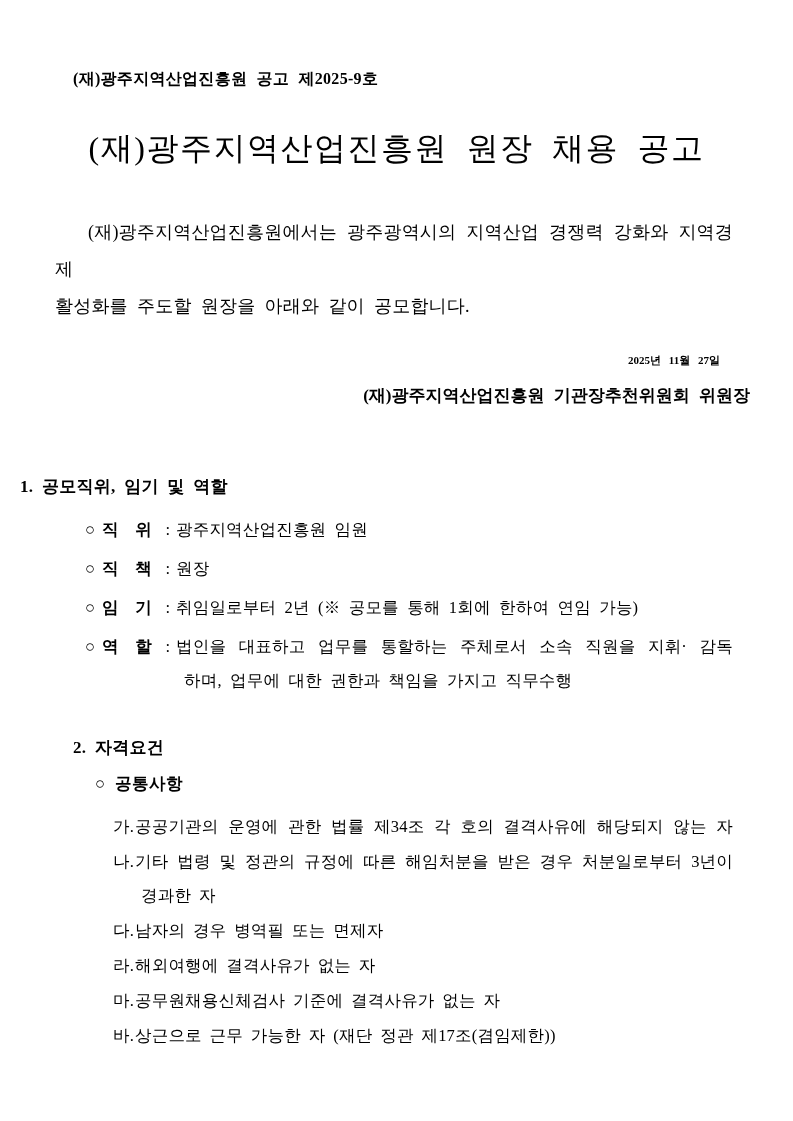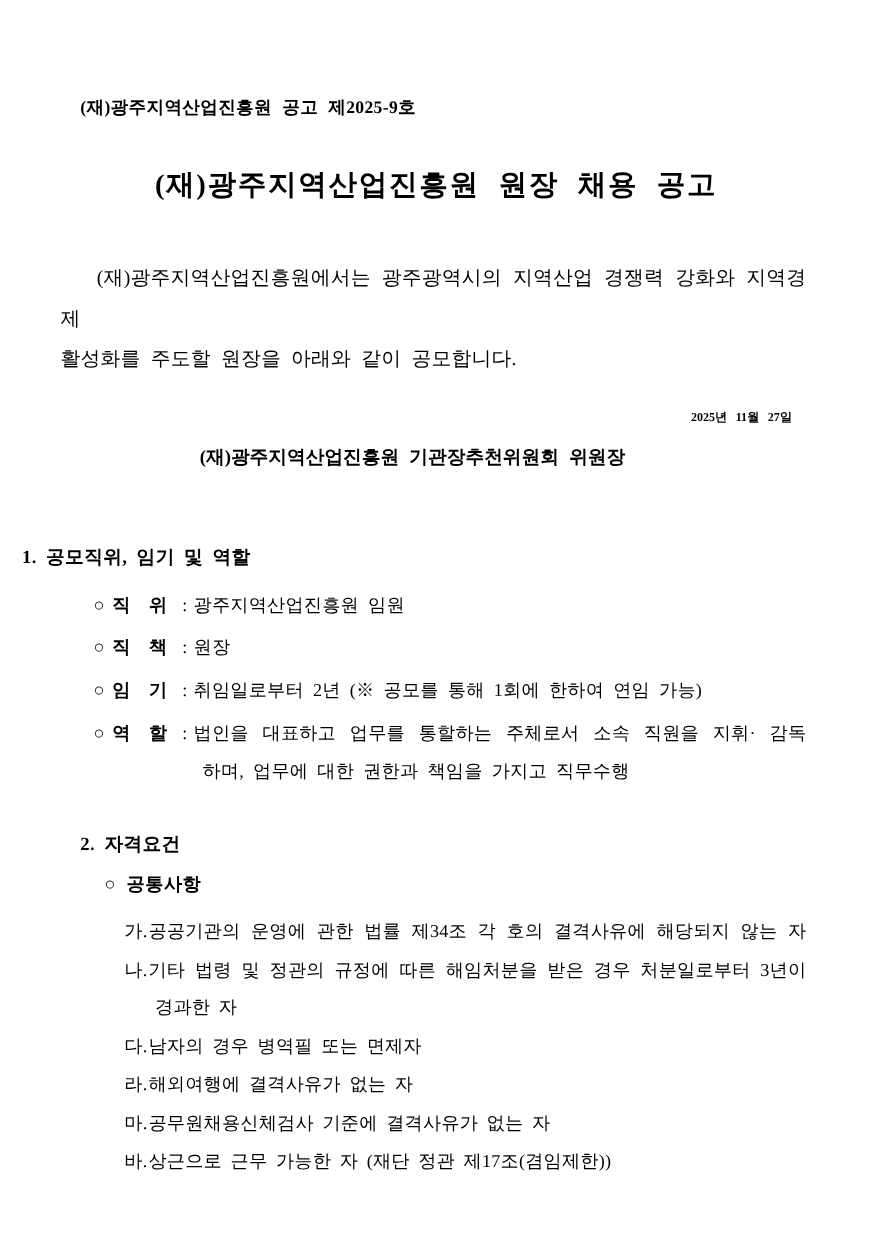--- a/index.html
+++ b/index.html
@@ -9,36 +9,36 @@
   }
   .page {
     position: relative;
     width: 793px;
     height: 1121px;
     margin: 0 auto;
     background: #ffffff;
     color: #000000;
     font-family: "Liberation Serif", "DejaVu Serif", serif;
     box-sizing: border-box;
-    padding-top: 88px;
+    padding-top: 68px;
     overflow: hidden;
   }
   .doc-number {
     margin-left: 73px;
     font-size: 16px;
     font-weight: bold;
     line-height: 22px;
     word-spacing: 5px;
     letter-spacing: 0.3px;
   }
   .title {
     margin-top: 38px;
     text-align: center;
-    font-size: 26px;
-    font-weight: bold;
+    font-size: 32px;
+    font-weight: normal;
     line-height: 40px;
     letter-spacing: 1.5px;
     word-spacing: 9px;
   }
   .intro {
     margin: 46px 60px 0 55px;
     font-size: 18px;
     line-height: 37px;
     word-spacing: 4.5px;
     letter-spacing: 0.2px;
@@ -53,21 +53,21 @@
     margin-right: 73px;
     text-align: right;
     font-weight: bold;
     font-size: 11px;
     line-height: 24px;
     word-spacing: 5px;
   }
   .signer-line {
     margin-top: 11px;
     margin-right: 43px;
-    text-align: center;
+    text-align: right;
     font-weight: bold;
     font-size: 17px;
     line-height: 26px;
     word-spacing: 5px;
   }
   .sec-heading {
     margin-left: 73px;
     font-weight: bold;
     font-size: 17px;
     line-height: 24px;

